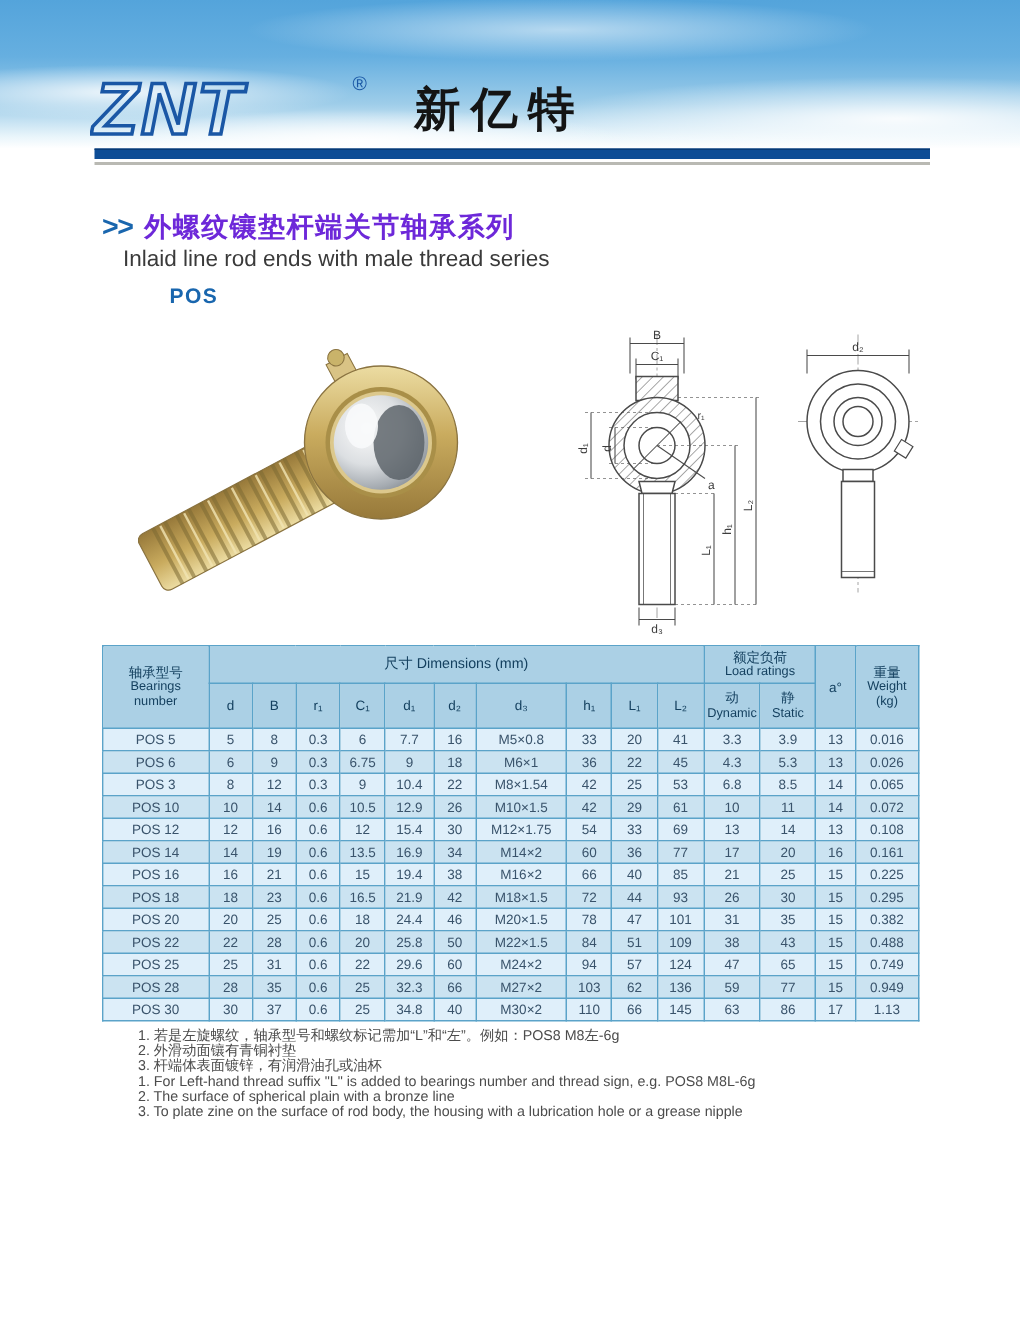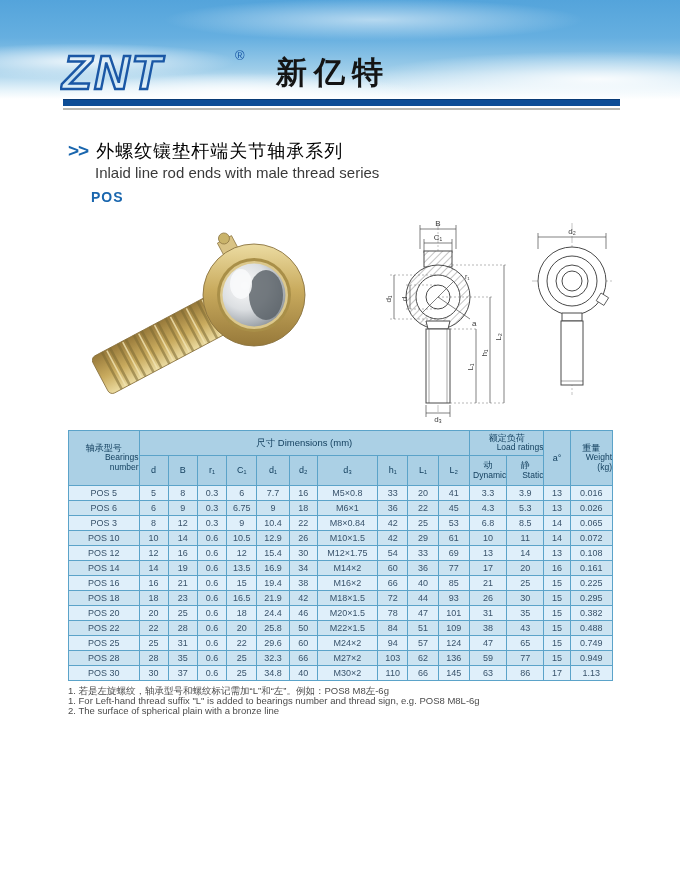--- a/index.html
+++ b/index.html
@@ -19,45 +19,45 @@
   .logo-cjk{font-size:31px;font-weight:bold;color:#141414;letter-spacing:7px;
             margin-left:16px;margin-bottom:4px;}
   .bar-blue{position:absolute;top:99px;left:63px;width:557px;height:6px;background:#0d4d96;
             border-top:1px solid #083a75;}
   .bar-gray{position:absolute;top:108px;left:63px;width:557px;height:2px;background:#b9b9b3;}
 
   
   .title-block{position:absolute;top:139px;left:68px;}
   .title-row{display:flex;align-items:baseline;}
   .title-arrows{color:#1966ae;font-weight:bold;font-size:19px;letter-spacing:-1px;margin-right:8px;}
-  .title-cjk{font-size:18px;font-weight:normal;color:#000000;letter-spacing:1px;}
-  .title-en{font-size:15px;color:#3a3a3a;margin-left:27px;margin-top:1px;}
+  .title-cjk{font-size:18px;font-weight:bold;color:#6d28d9;letter-spacing:1px;}
+  .title-en{font-size:15px;color:#3a3a3a;margin-left:14px;margin-top:1px;}
   .title-series{font-size:14px;font-weight:bold;color:#1966ae;letter-spacing:1px;
-                margin-left:23px;margin-top:8px;}
+                margin-left:45px;margin-top:8px;}
 
   
   .photo{position:absolute;top:215px;left:92px;width:240px;height:205px;}
   .diagrams{position:absolute;top:215px;left:372px;width:245px;height:208px;}
 
   
   .tbl-wrap{position:absolute;top:430px;left:68px;width:545px;}
   table{border-collapse:collapse;table-layout:fixed;width:545px;}
   th,td{border:1px solid #5ba3c9;text-align:center;vertical-align:middle;padding:0;
         overflow:hidden;white-space:nowrap;}
   thead th{background:#abd0e5;color:#14405f;font-weight:normal;font-size:9px;line-height:1.15;}
   thead .grp{font-size:9.5px;margin-left:32px;}
   thead tr.r1 th{height:24px;}
   thead tr.r2 th{height:29px;}
   tbody td{font-size:9px;color:#39536b;height:14px;background:#dfeffa;}
   tbody tr:nth-child(even) td{background:#cbe3f1;}
-  .sub{font-size:8.5px;text-align:right;}
+  .sub{font-size:8.5px;}
 
   
   .notes{position:absolute;top:686px;left:68px;font-size:9.5px;color:#4c4c4c;line-height:10.2px;}
-  .notes div{white-space:nowrap;}
+  .notes div{white-space:nowrap;margin-left:24px;}
 
   
   .footer-label{position:absolute;top:855px;left:93px;color:#a0a0a0;font-size:11px;font-style:italic;}
   .footer-label .cjk{font-size:9px;font-style:normal;color:#b0b0b0;margin-right:3px;}
   .footer-line{position:absolute;top:874px;left:0;width:613px;height:3px;
                background:linear-gradient(90deg,#9aa3ab,#4e7bab 55%,#2f6eb0);}
   .watermark{position:absolute;top:833px;left:542px;width:150px;color:#ededeb;font-weight:bold;
              font-style:italic;font-size:17px;line-height:19px;letter-spacing:1px;white-space:nowrap;}
 </style>
 </head>
@@ -327,21 +327,21 @@
             <td>0.026</td>
           </tr>
           <tr>
             <td>POS 3</td>
             <td>8</td>
             <td>12</td>
             <td>0.3</td>
             <td>9</td>
             <td>10.4</td>
             <td>22</td>
-            <td>M8×0.84</td>
+            <td>M8×1.54</td>
             <td>42</td>
             <td>25</td>
             <td>53</td>
             <td>6.8</td>
             <td>8.5</td>
             <td>14</td>
             <td>0.065</td>
           </tr>
           <tr>
             <td>POS 10</td>
@@ -512,22 +512,25 @@
             <td>86</td>
             <td>17</td>
             <td>1.13</td>
           </tr>
         </tbody>
     </table>
   </div>
 
   <div class="notes">
     <div>1. 若是左旋螺纹，轴承型号和螺纹标记需加“L”和“左”。例如：POS8 M8左-6g</div>
+    <div>2. 外滑动面镶有青铜衬垫</div>
+    <div>3. 杆端体表面镀锌，有润滑油孔或油杯</div>
     <div>1. For Left-hand thread suffix "L" is added to bearings number and thread sign, e.g. POS8 M8L-6g</div>
     <div>2. The surface of spherical plain with a bronze line</div>
+    <div>3. To plate zine on the surface of rod body, the housing with a lubrication hole or a grease nipple</div>
   </div>
 
   <div class="watermark">
     <div>TTMN.COM</div>
     <div>中国纺机网</div>
   </div>
   <div class="footer-label">
     <span class="cjk">新亿特</span><span>Page 73</span>
   </div>
   <div class="footer-line"></div>

